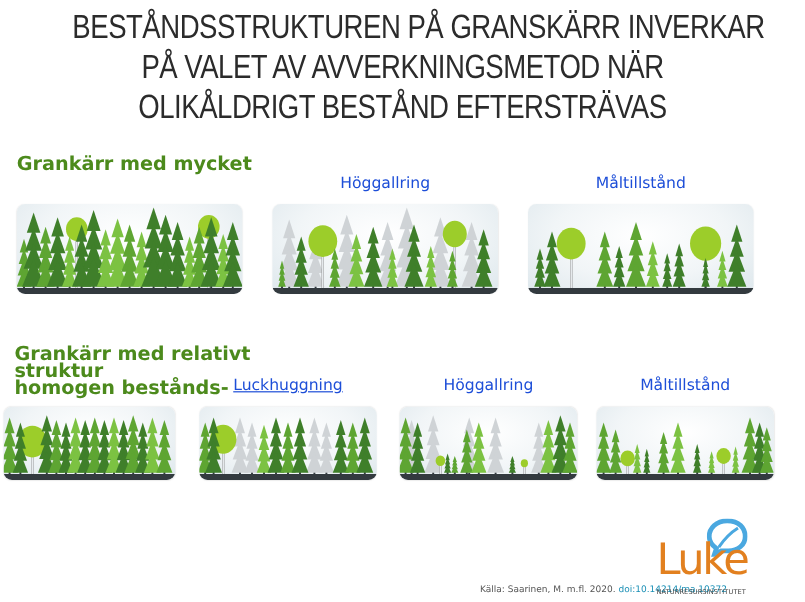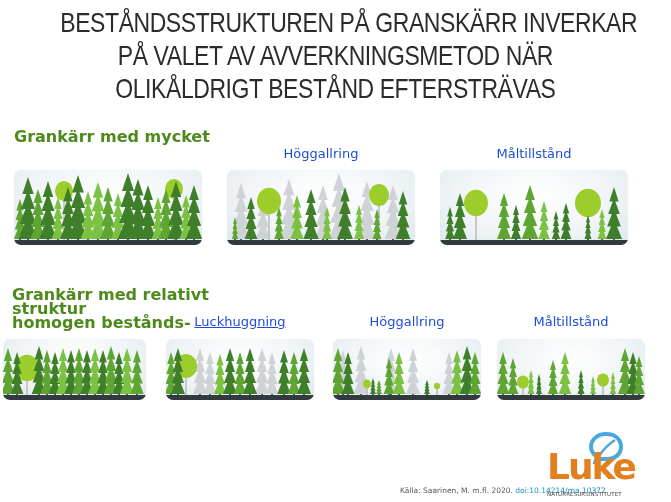--- a/index.html
+++ b/index.html
@@ -12,21 +12,21 @@
     font-family: "DejaVu Sans", sans-serif; }
   .scene-label { position: absolute; color: #1d4ed8; font-size: 13px; font-family: "DejaVu Sans", sans-serif; text-align: center; }
   .panel { position: absolute; border-radius: 7px; overflow: hidden;
     background: radial-gradient(ellipse at 50% 35%, #ffffff 0%, #f1f5f7 55%, #dde7ec 100%);
     box-shadow: 0 0 1px rgba(0,0,0,0.08); }
   .panel svg { position: absolute; left: 0; top: 0; width: 100%; height: 100%; }
   .ground { position: absolute; left: 0; right: 0; bottom: 0; height: 5px; background: #333a3f; border-radius: 0 0 7px 7px; }
   .source { position: absolute; left: 400px; top: 486px; font-size: 7.5px; color: #555; white-space: nowrap; font-family: "DejaVu Sans", sans-serif; }
   .source .doi { color: #1a8fb5; font-weight: normal; }
   .logo { position: absolute; left: 545px; top: 430px; width: 80px; height: 70px; }
-  .logo-word { position: absolute; left: 2px; top: 16px; font-size: 36px; font-weight: bold; color: #e2801f; letter-spacing: -2px; font-family: "DejaVu Sans", sans-serif; }
+  .logo-word { position: absolute; left: 2px; top: 16px; font-size: 36px; font-weight: normal; color: #e2801f; letter-spacing: -2px; font-family: "DejaVu Sans", sans-serif; }
   .logo-sub { position: absolute; left: 2px; top: 61px; font-size: 5.5px; color: #444; letter-spacing: 0.1px; white-space: nowrap; font-family: "DejaVu Sans", sans-serif; }
   .logo-leaf { position: absolute; left: 44px; top: 2px; width: 34px; height: 32px; }
 </style>
 </head>
 <body>
 
 <div class="title">
   <div>BESTÅNDSSTRUKTUREN PÅ GRANSKÄRR INVERKAR</div>
   <div>PÅ VALET AV AVVERKNINGSMETOD NÄR</div>
   <div>OLIKÅLDRIGT BESTÅND EFTERSTRÄVAS</div>

